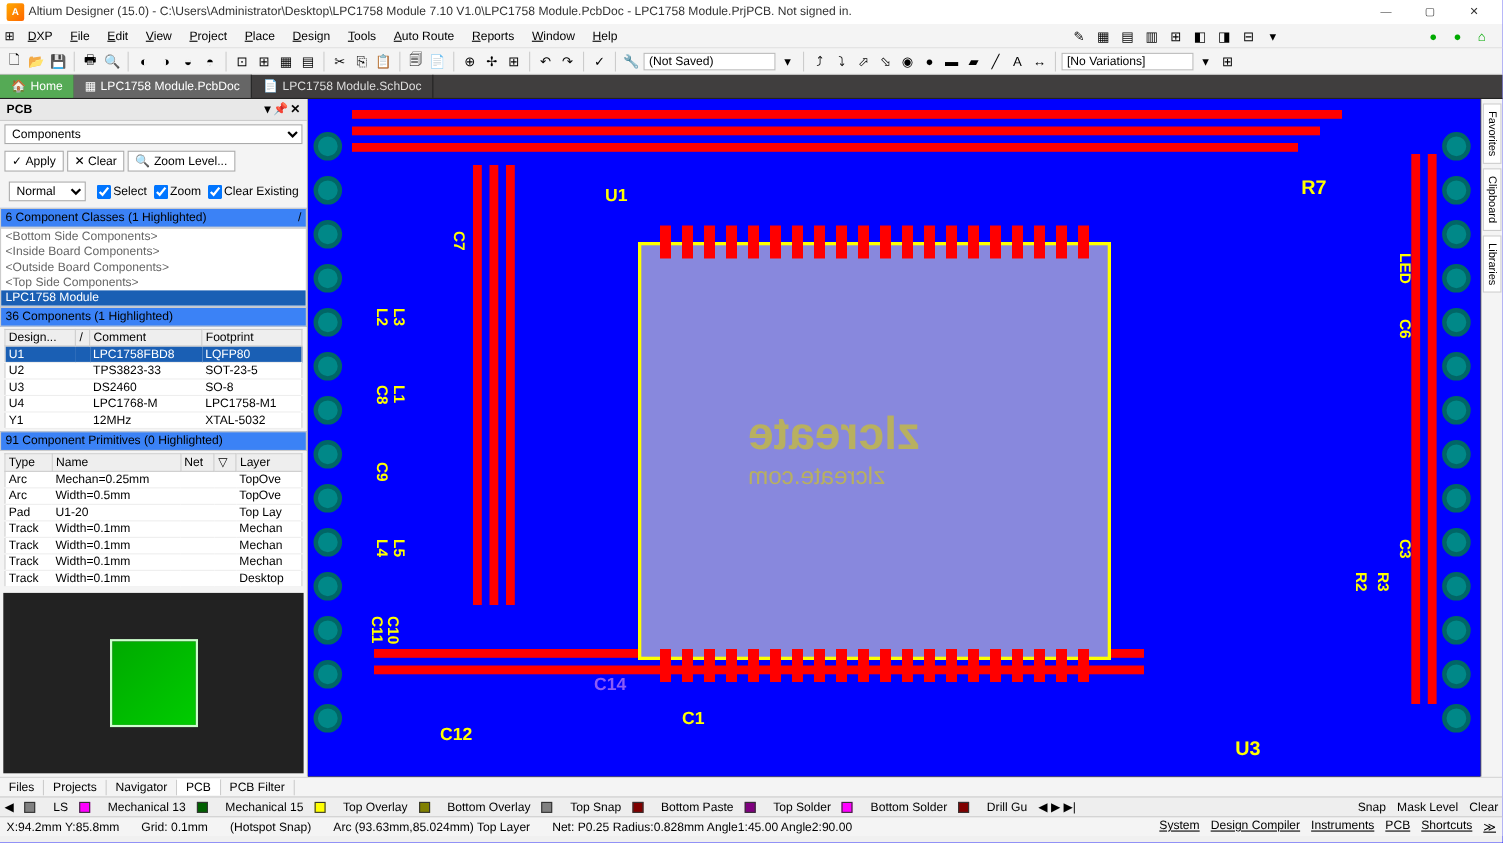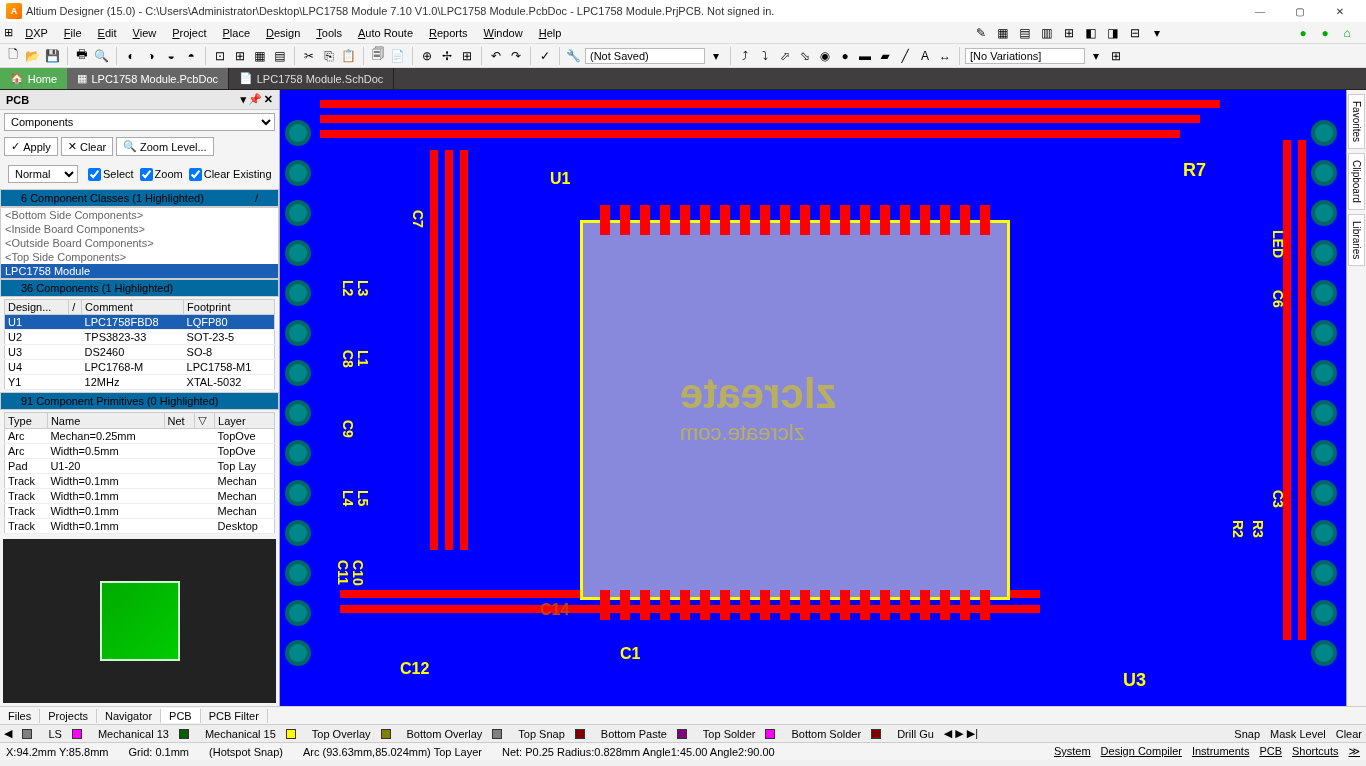--- a/index.html
+++ b/index.html
@@ -22,21 +22,21 @@
 .tabs .tab.active { background:#666; color:#fff;}
 .main { display:flex; height: calc(100vh - 22px - 22px - 24px - 24px - 22px - 18px - 18px); }
 .panel { width:280px; background:#f4f4f4; border-right:1px solid #aaa; display:flex;flex-direction:column;}
 .panel-hdr { background:#e8e8e8; padding:3px 6px; font-weight:bold; border-bottom:1px solid #ccc; display:flex;align-items:center;}
 .panel-hdr .r { margin-left:auto; display:flex; gap:2px;}
 .panel select, .panel .combo { width:calc(100% - 8px); margin:3px 4px; border:1px solid #aaa; padding:1px 2px; background:#fff;}
 .btnrow { display:flex; gap:3px; padding:3px 4px;}
 .btnrow button { padding:2px 6px; border:1px solid #aaa; background:#fff; display:flex;align-items:center;gap:3px;}
 .chkrow { display:flex; gap:6px; padding:3px 4px; align-items:center;}
 .chkrow label { display:flex;align-items:center;gap:2px;}
-.grp-hdr { background:#0369a1; padding:2px 20px; border:1px solid #ccc; font-size:11px; display:flex;gap:44px;}
+.grp-hdr { background:#3b82f6; padding:2px 4px; border:1px solid #ccc; font-size:11px; display:flex;gap:44px;}
 .grp-hdr .chev{margin-left:auto;}
 .list { border:1px solid #ccc; background:#fff; max-height:90px; overflow:auto;}
 .list .it { padding:1px 4px; color:#666;}
 .list .it.sel { background:#1a5fb4; color:#fff;}
 .tbl { border:1px solid #ccc; background:#fff; width:calc(100% - 8px); margin:2px 4px; border-collapse:collapse;}
 .tbl th { background:#eee; border:1px solid #ccc; padding:1px 3px; text-align:left; font-weight:normal;}
 .tbl td { border-bottom:1px solid #eee; padding:1px 3px;}
 .tbl tr.sel td { background:#1a5fb4; color:#fff;}
 .preview { flex:1; background:#222; margin:3px; min-height:100px; display:flex;align-items:center;justify-content:center;}
 .pcb3d { width:80px;height:80px;background:linear-gradient(135deg,#0a0,#0c0);border:2px solid #cfc; position:relative;}
@@ -332,21 +332,21 @@
       <div class="trk" style="left:60px;top:515px;width:700px;height:8px"></div>
       <div class="trk" style="right:40px;top:50px;width:8px;height:500px"></div>
       <div class="trk" style="right:55px;top:50px;width:8px;height:500px"></div>
 
       <div class="chip" style="left:300px;top:130px;width:430px;height:380px;background:#8888dd"></div>
       <div style="position:absolute;left:400px;top:280px;color:#b8b060;font-size:42px;font-weight:bold;transform:scaleX(-1)">zlcreate</div>
       <div style="position:absolute;left:400px;top:330px;color:#b8b060;font-size:22px;transform:scaleX(-1)">zlcreate.com</div>
 
       <div style="position:absolute;left:270px;top:80px;color:#ff0;font-weight:bold;font-size:16px">U1</div>
       <div style="position:absolute;right:140px;top:70px;color:#ff0;font-weight:bold;font-size:18px">R7</div>
-      <div style="position:absolute;left:260px;top:511px;color:#c2410c;font-weight:bold;font-size:16px">C14</div>
+      <div style="position:absolute;left:260px;top:524px;color:#8b5cf6;font-weight:bold;font-size:16px">C14</div>
       <div style="position:absolute;left:340px;top:555px;color:#ff0;font-weight:bold;font-size:16px">C1</div>
       <div style="position:absolute;left:120px;top:570px;color:#ff0;font-weight:bold;font-size:16px">C12</div>
       <div style="position:absolute;right:200px;bottom:15px;color:#ff0;font-weight:bold;font-size:18px">U3</div>
       <div style="position:absolute;right:60px;top:140px;color:#ff0;font-weight:bold;font-size:14px;writing-mode:vertical-rl">LED</div>
       <div style="position:absolute;right:60px;top:200px;color:#ff0;font-weight:bold;font-size:14px;writing-mode:vertical-rl">C6</div>
       <div style="position:absolute;right:60px;top:400px;color:#ff0;font-weight:bold;font-size:14px;writing-mode:vertical-rl">C3</div>
       <div style="position:absolute;right:100px;top:430px;color:#ff0;font-weight:bold;font-size:14px;writing-mode:vertical-rl">R2</div>
       <div style="position:absolute;right:80px;top:430px;color:#ff0;font-weight:bold;font-size:14px;writing-mode:vertical-rl">R3</div>
       <div style="position:absolute;left:130px;top:120px;color:#ff0;font-weight:bold;font-size:14px;writing-mode:vertical-rl">C7</div>
       <div style="position:absolute;left:60px;top:190px;color:#ff0;font-weight:bold;font-size:14px;writing-mode:vertical-rl">L2</div>

